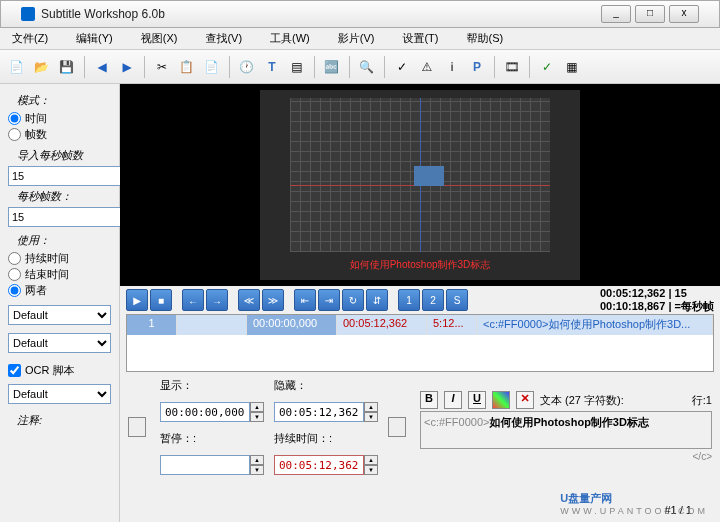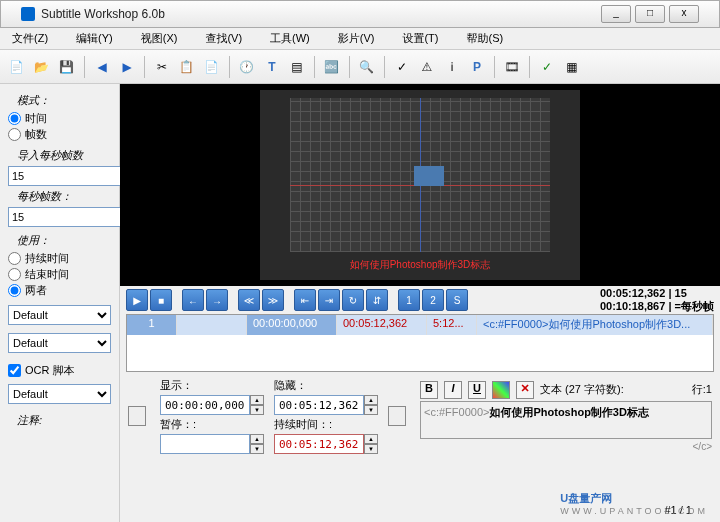--- a/index.html
+++ b/index.html
@@ -35,21 +35,21 @@
 .playbar { height: 28px; display: flex; align-items: center; padding: 2px 6px; gap: 2px; background: #f0f0f0; }
 .play-btn { width: 22px; height: 22px; background: linear-gradient(#5a9ae0,#3570c0); border: 1px solid #2a5a9a; border-radius: 2px; display: flex; align-items: center; justify-content: center; color: #fff; font-size: 10px; cursor: pointer; }
 .time-display { margin-left: auto; font-size: 11px; font-weight: bold; text-align: left; white-space: pre; }
 .grid-area { height: 58px; border: 1px solid #999; margin: 0 6px; background: #fff; }
 .grid-header { display: flex; height: 20px; background: linear-gradient(#fafafa,#e4e4e4); border-bottom: 1px solid #ccc; }
 .grid-col { border-right: 1px solid #ccc; padding: 2px 6px; font-size: 11px; }
 .grid-row { display: flex; height: 20px; background: #d0e0f5; }
 .grid-cell { border-right: 1px solid #ddd; padding: 2px 6px; font-size: 11px; overflow: hidden; white-space: nowrap; }
 .editor-area { padding: 6px 8px; flex: 1; }
 .ed-top { display: flex; align-items: center; gap: 10px; }
-.ed-col { display: flex; flex-direction: column; gap: 2px; }
+.ed-col { display: flex; flex-direction: column; gap: 9px; }
 .ed-label { font-size: 11px; }
 .ed-input-wrap { display: flex; }
 .ed-time { width: 90px; height: 20px; border: 1px solid #7a9ec8; padding: 0 4px; font-family: monospace; font-size: 11px; }
 .spin { display: flex; flex-direction: column; }
 .spin button { width: 14px; height: 10px; border: 1px solid #888; background: #eee; font-size: 6px; line-height: 6px; padding: 0; }
 .ed-duration { color: #c00000; border-color: #c06060; }
 .ed-textblock { flex: 1; }
 .ed-format-row { display: flex; align-items: center; gap: 6px; margin-bottom: 2px; }
 .fmt-btn { width: 18px; height: 18px; border: 1px solid #888; background: #f5f5f5; font-weight: bold; font-size: 11px; text-align: center; cursor: pointer; }
 .ed-textarea { width: 100%; height: 38px; border: 1px solid #999; padding: 3px; font-size: 12px; }

